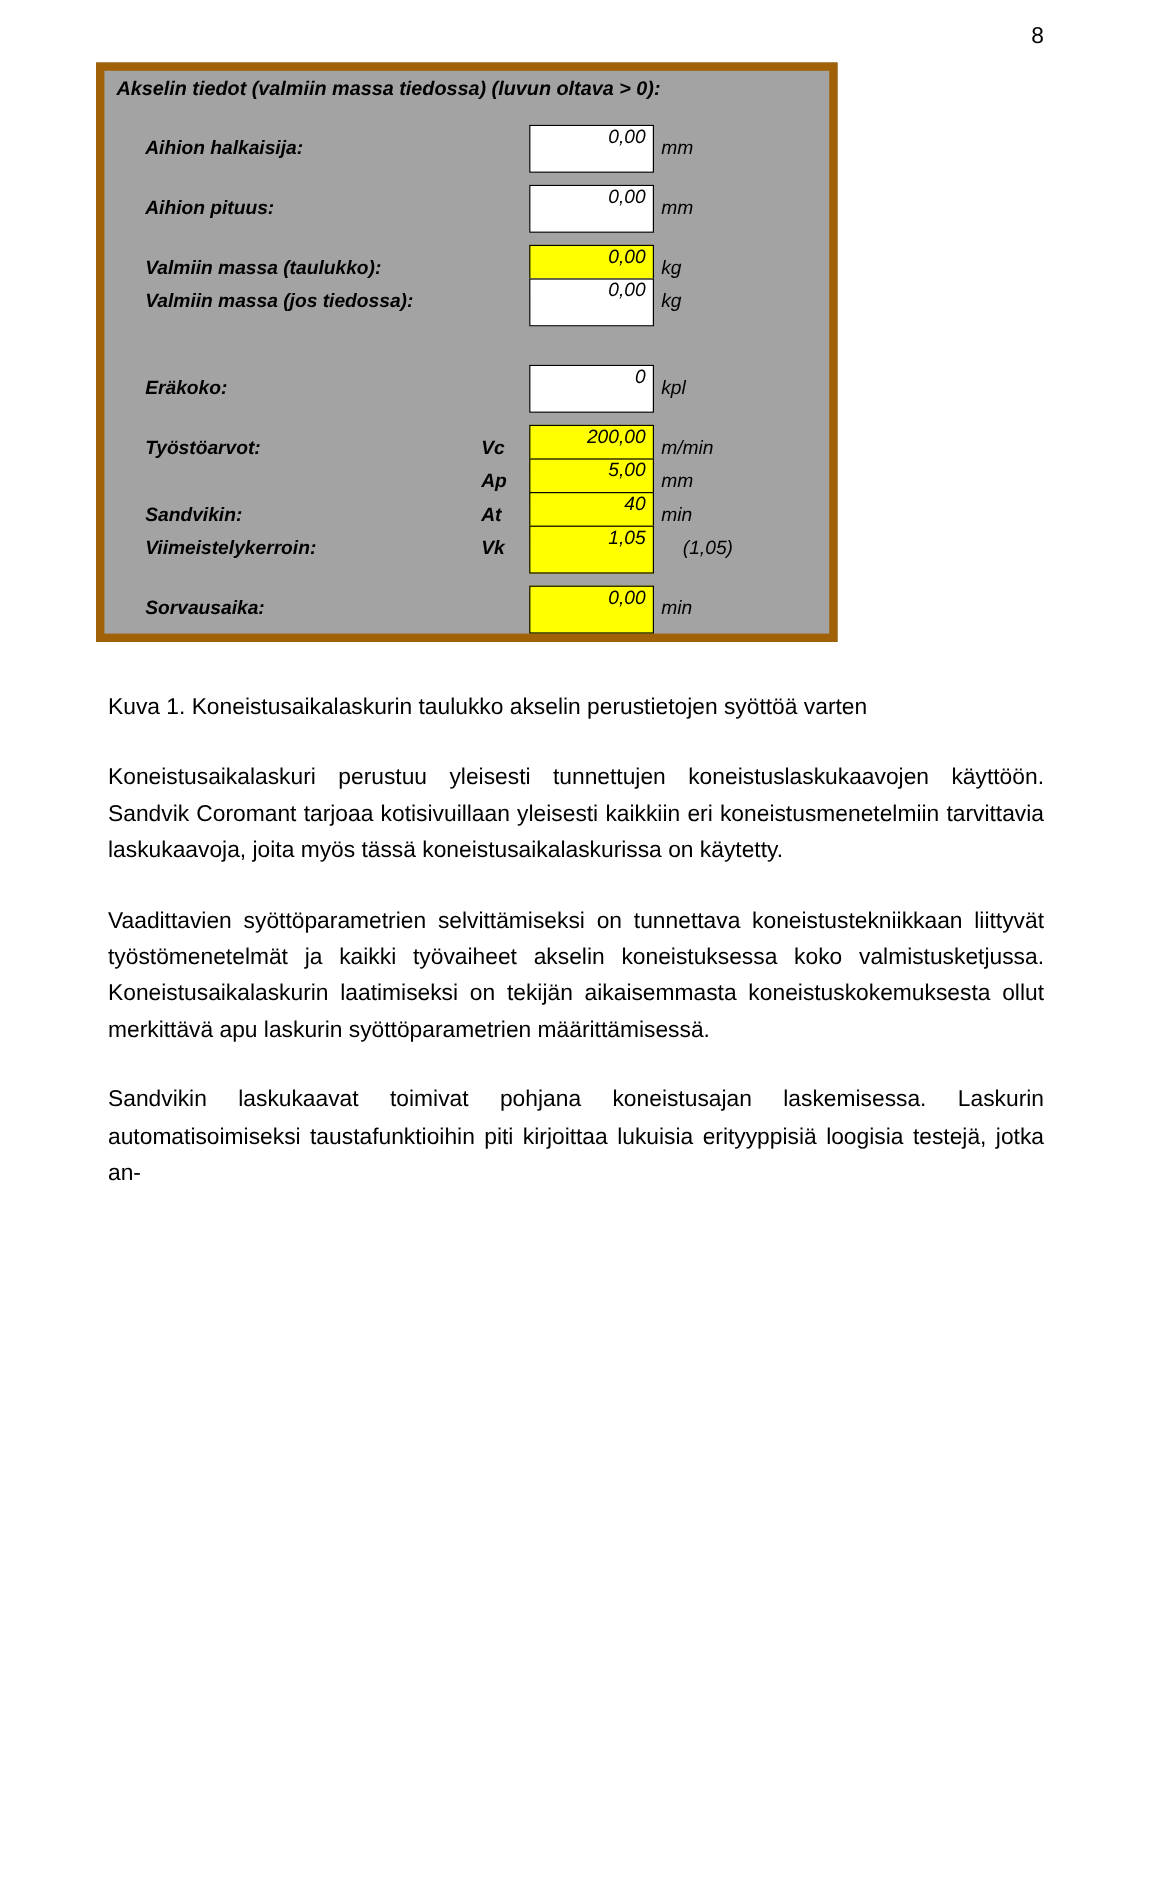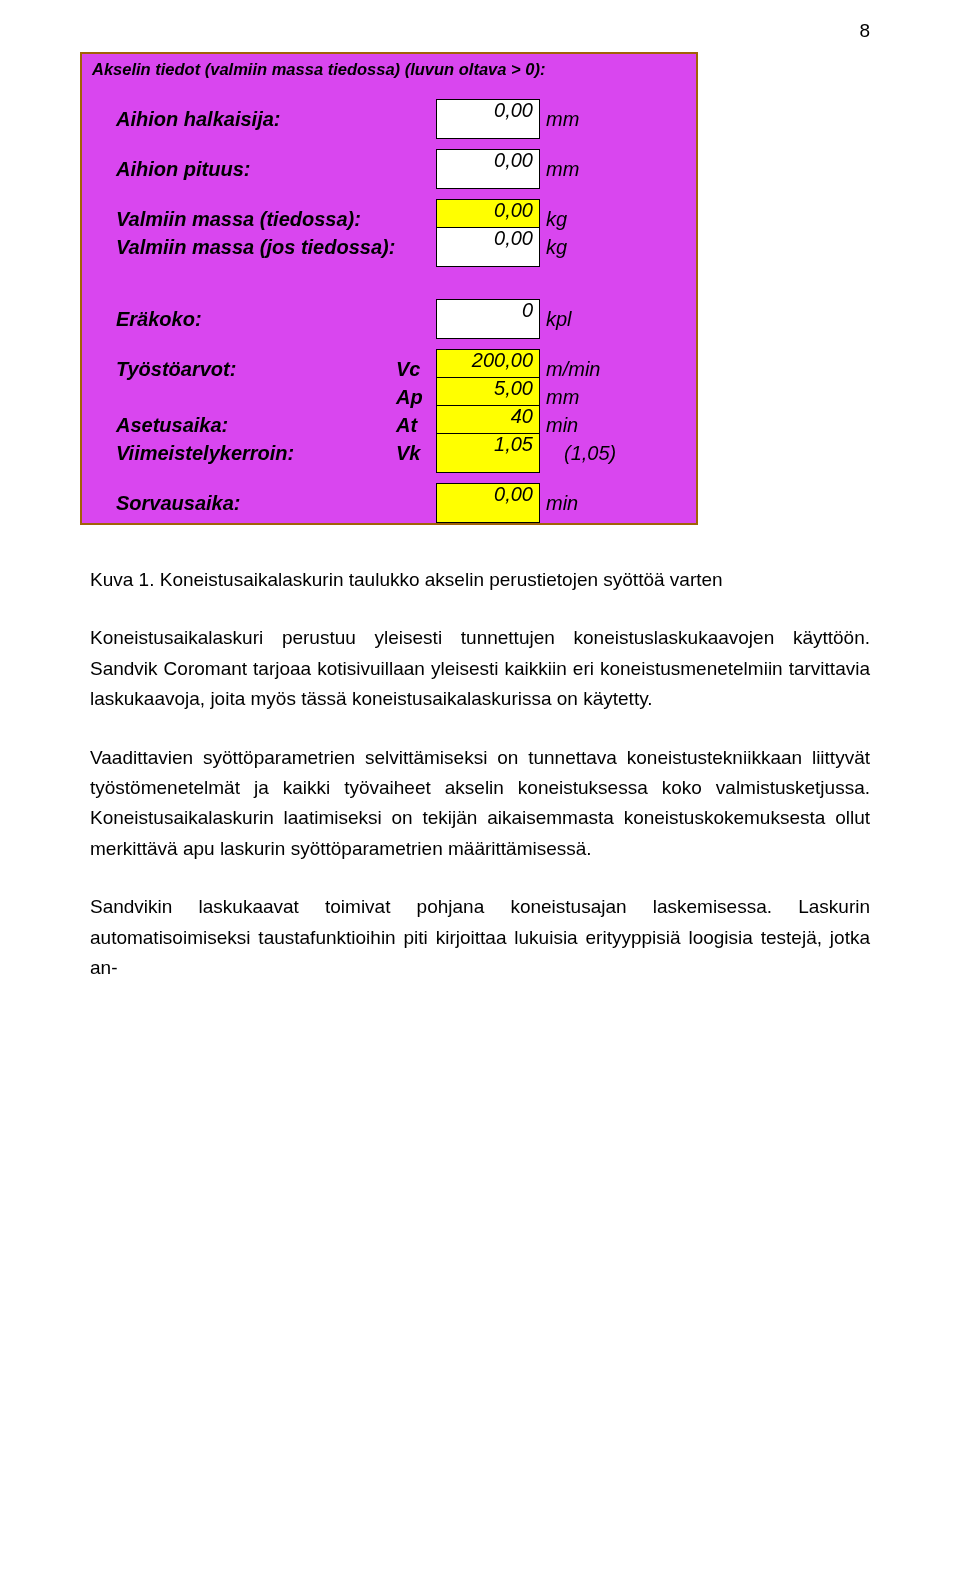--- a/index.html
+++ b/index.html
@@ -10,41 +10,41 @@
     width: 960px;
   }
   .page-number {
     text-align: right;
     font-size: 19px;
     margin: 20px 90px 10px 0;
     color: #000;
   }
   .form-container {
     margin: 10px 12px 0 80px;
-    border: 2px solid #a16207;
+    border: 7px solid #a16207;
     width: 618px;
-    background: #d946ef;
+    background: #a3a3a3;
     box-sizing: border-box;
     position: relative;
   }
   .form-title {
     font-family: "Segoe UI", Arial, sans-serif;
     font-weight: bold;
     font-style: italic;
     font-size: 16.5px;
     color: #000;
     padding: 6px 10px 4px 10px;
   }
   .form-row {
     display: flex;
     align-items: center;
     padding: 2px 0 2px 34px;
     height: 24px;
     font-family: "Segoe UI", Arial, sans-serif;
-    font-size: 20px;
+    font-size: 16px;
     color: #000;
   }
   .label {
     font-weight: bold;
     font-style: italic;
     width: 280px;
     flex-shrink: 0;
   }
   .short-col {
     width: 40px;
@@ -115,21 +115,21 @@
   <div class="form-row">
     <span class="label">Aihion pituus:</span>
     <span class="short-col"></span>
     <span class="cell">0,00</span>
     <span class="unit">mm</span>
   </div>
 
   <div class="spacer-md"></div>
 
   <div class="form-row">
-    <span class="label">Valmiin massa (tiedossa):</span>
+    <span class="label">Valmiin massa (taulukko):</span>
     <span class="short-col"></span>
     <span class="cell yellow">0,00</span>
     <span class="unit">kg</span>
   </div>
 
   <div class="form-row">
     <span class="label">Valmiin massa (jos tiedossa):</span>
     <span class="short-col"></span>
     <span class="cell">0,00</span>
     <span class="unit">kg</span>
@@ -155,21 +155,21 @@
 
 
   <div class="form-row">
     <span class="label"></span>
     <span class="short-col">Ap</span>
     <span class="cell yellow">5,00</span>
     <span class="unit">mm</span>
   </div>
 
   <div class="form-row">
-    <span class="label">Asetusaika:</span>
+    <span class="label">Sandvikin:</span>
     <span class="short-col">At</span>
     <span class="cell yellow">40</span>
     <span class="unit">min</span>
   </div>
 
   <div class="form-row">
     <span class="label">Viimeistelykerroin:</span>
     <span class="short-col">Vk</span>
     <span class="cell yellow">1,05</span>
     <span class="extra">(1,05)</span>

